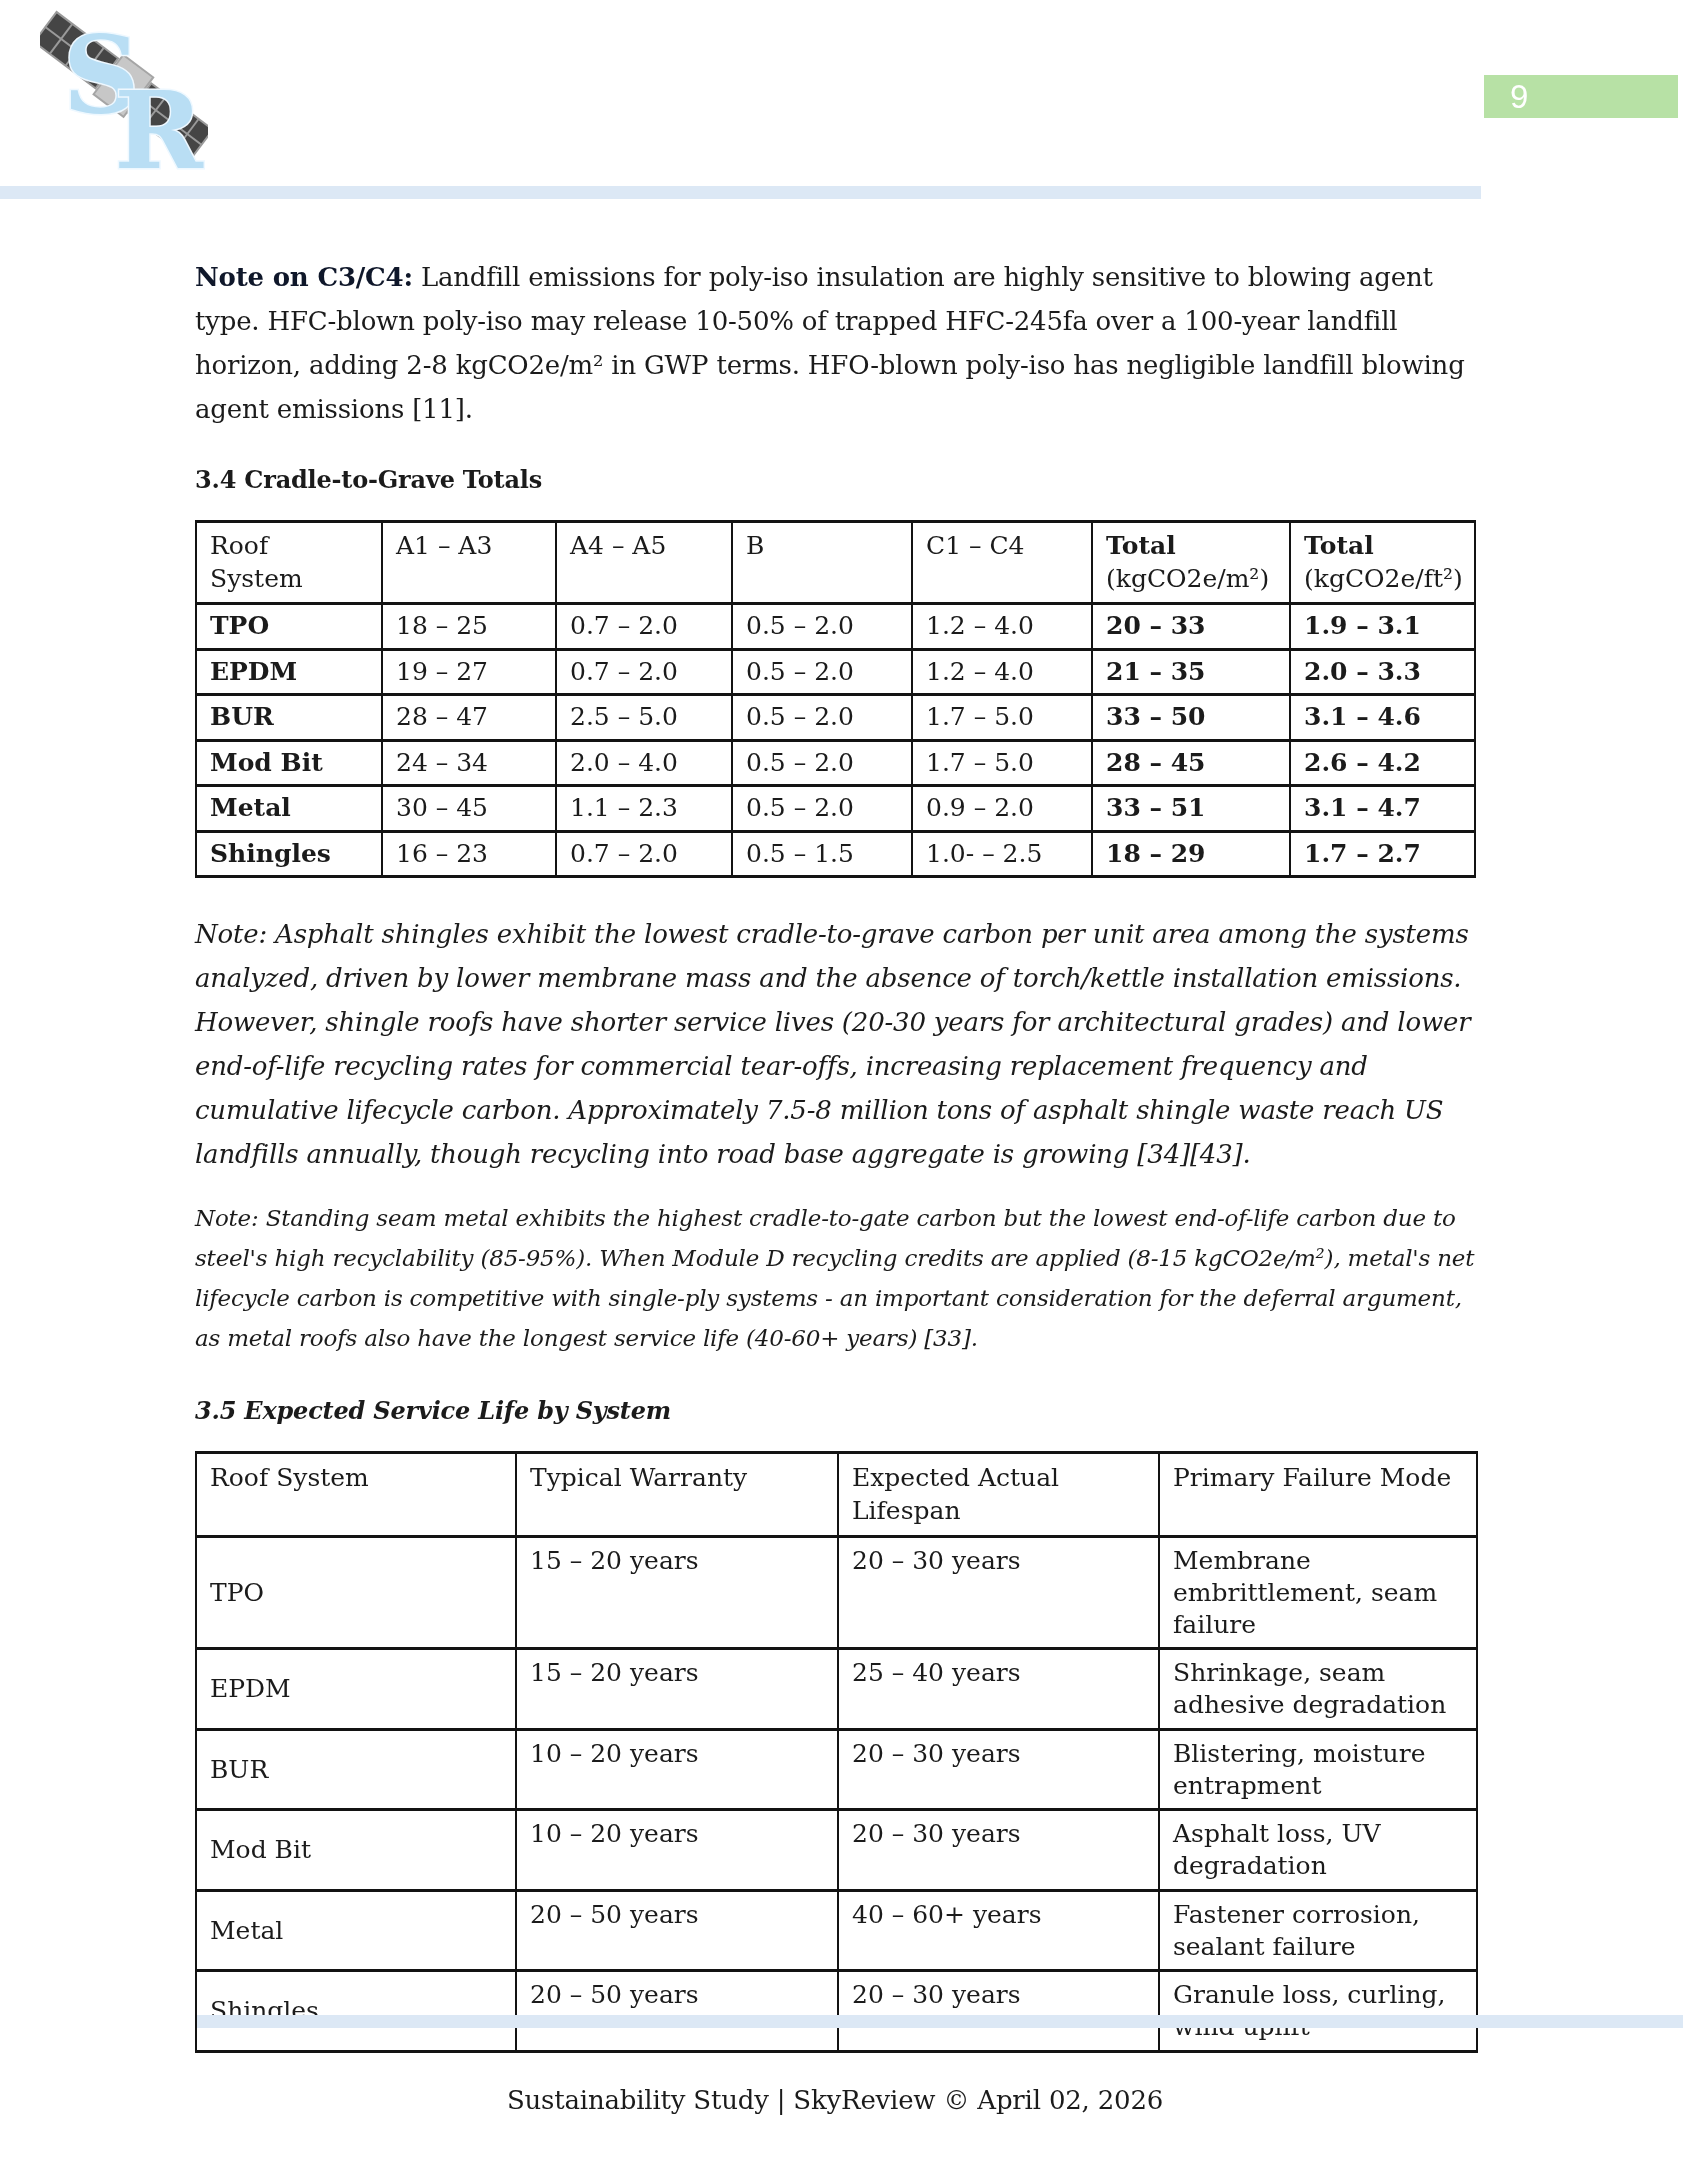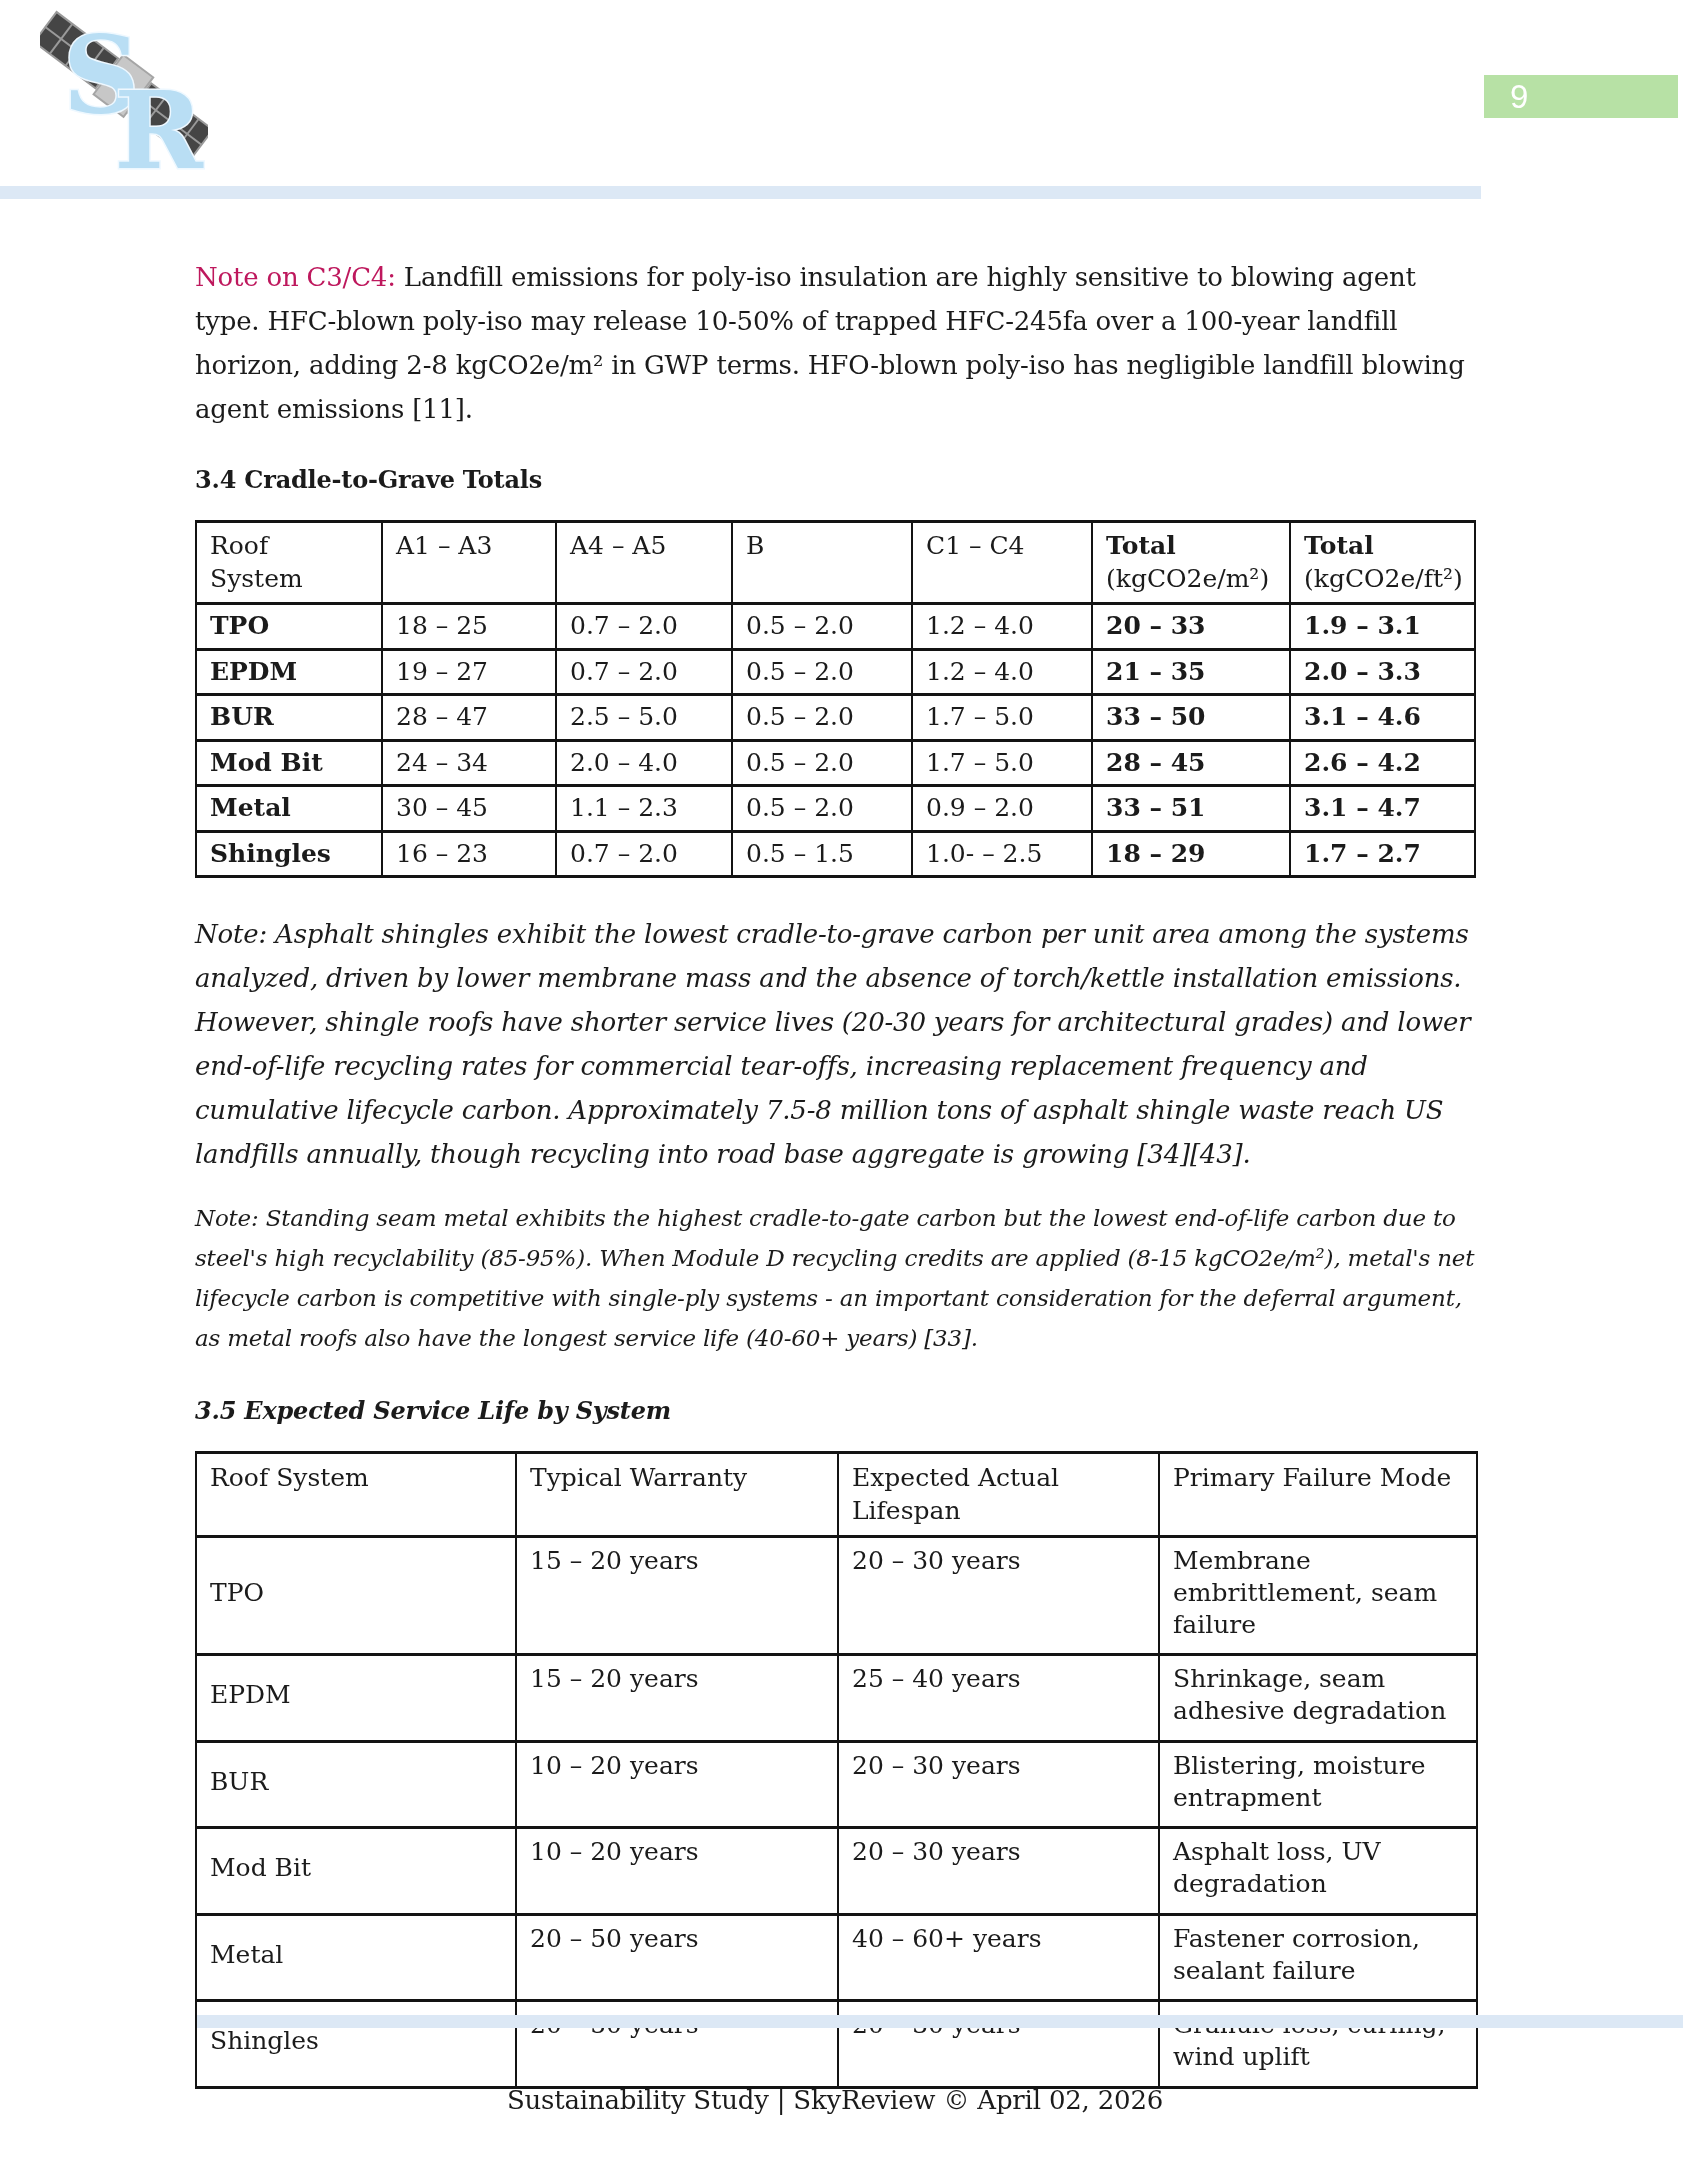--- a/index.html
+++ b/index.html
@@ -20,41 +20,41 @@
     font-size:33px;line-height:43px;
     padding-left:26px;box-sizing:border-box;
   }
   .header-bar{
     position:absolute;left:0;top:186px;width:1481px;height:13px;
     background:#dce8f5;
   }
   
   .content{position:absolute;left:195px;top:255px;width:1280px;}
   .p-intro{font-size:26px;line-height:44px;margin:0 0 34px 0;letter-spacing:-0.2px;}
-  .lead-teal{color:#be185d;}
+  .lead-teal{color:#0f172a;font-weight:bold;}
   h2.sec{font-size:24px;font-weight:bold;margin:0 0 26px 0;letter-spacing:-0.2px;}
   h2.sec2{margin-top:38px;font-style:italic;}
   .note-big{font-style:italic;font-size:26px;line-height:44px;margin:34px 0 4px 0;letter-spacing:-0.2px;}
   .note-small{font-style:italic;font-size:23px;line-height:40px;margin:22px 0 8px 0;letter-spacing:-0.2px;}
   
   table{border-collapse:collapse;width:1280px;table-layout:fixed;background:#fff;}
   #table2{margin-top:24px;}
   th,td{
     border:2px solid #131313;
     border-top-width:3px;border-bottom-width:3px;
     font-weight:normal;text-align:left;
     padding:5px 13px;font-size:25px;line-height:1.3;
     overflow:hidden;
   }
   #table1 th{vertical-align:top;padding-top:7px;padding-bottom:7px;}
   #table1 td{vertical-align:middle;height:40px;box-sizing:border-box;}
   #table1 .b{font-weight:bold;}
   #table1 th .line2{font-weight:normal;}
   #table2 th{vertical-align:top;padding-top:8px;padding-bottom:8px;}
-  #table2 td{vertical-align:top;padding-top:7px;padding-bottom:13px;line-height:1.27;}
+  #table2 td{vertical-align:top;padding-top:7px;padding-bottom:7px;line-height:1.27;}
   #table2 td:first-child{vertical-align:middle;}
   
   .footer-bar{
     position:absolute;left:197px;top:2015px;width:1486px;height:13px;
     background:#dce8f5;
   }
   .footer-text{
     position:absolute;left:195px;top:2085px;width:1280px;
     text-align:center;font-size:26px;letter-spacing:-0.2px;
   }

